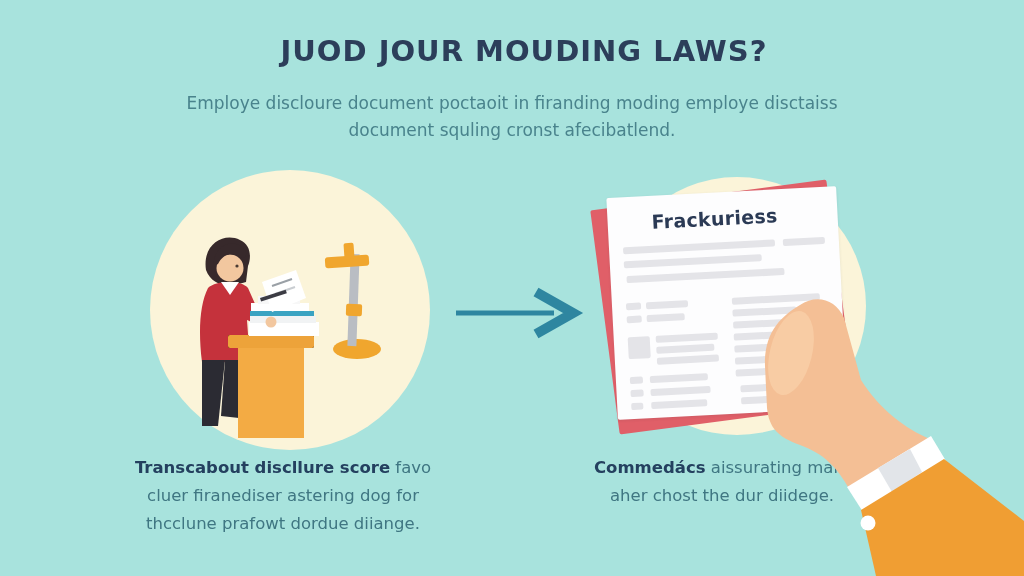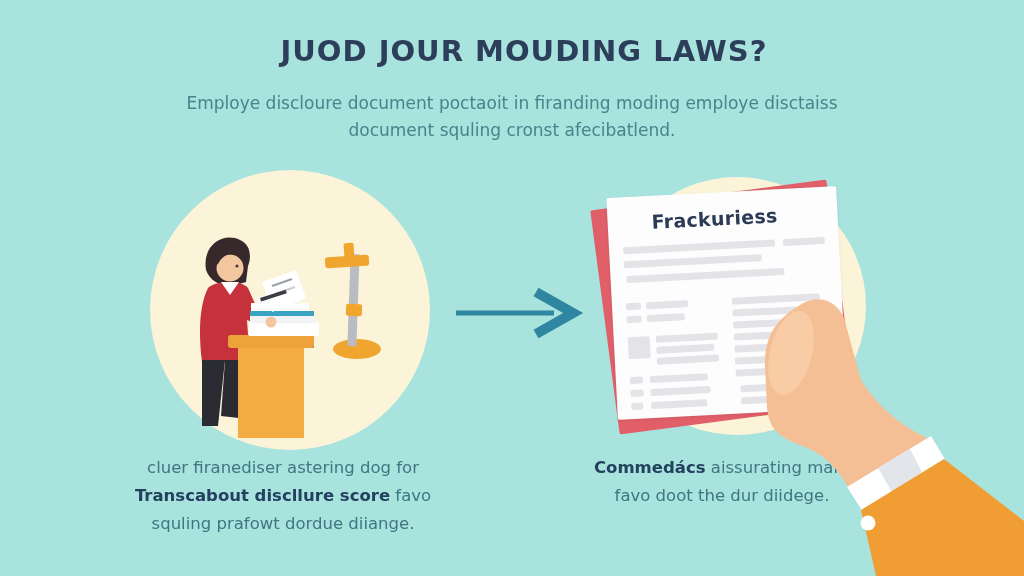--- a/index.html
+++ b/index.html
@@ -144,28 +144,28 @@
     <div class="ln" style="left:120px;top:130px;width:86px;"></div>
     <div class="ln" style="left:120px;top:142px;width:80px;"></div>
     <div class="ln" style="left:120px;top:154px;width:84px;"></div>
     <div class="ln" style="left:120px;top:166px;width:58px;"></div>
     <div class="ln" style="left:120px;top:178px;width:84px;"></div>
     <div class="ln" style="left:124px;top:194px;width:44px;"></div>
     <div class="ln" style="left:124px;top:206px;width:40px;"></div>
   </div>
 
   <div class="caption left">
+    <div><b>Transcabout discllure score</b><span> favo</span></div>
     <div>cluer firanediser astering dog for</div>
-    <div><b>Transcabout discllure score</b><span> favo</span></div>
-    <div>squling prafowt dordue diiange.</div>
+    <div>thcclune prafowt dordue diiange.</div>
   </div>
 
   <div class="caption right">
     <div><b>Commedács</b><span> aissurating mary</span></div>
-    <div>favo doot the dur diidege.</div>
+    <div>aher chost the dur diidege.</div>
   </div>
 
   <svg class="hand-svg" width="284" height="296" viewBox="0 0 284 296">
     <path d="M 60,25 C 76,14 96,19 104,38 L 121,100 C 140,130 166,149 190,159 L 110,210 C 96,186 84,174 60,165 C 38,157 29,148 27,128 L 25,86 C 24,55 38,38 60,25 Z" fill="#f4bf95"></path>
     <ellipse cx="51" cy="73" rx="21" ry="43" fill="#f8cca4" transform="rotate(14 51 73)"></ellipse>
     <polygon points="107,207 191,156 206,181 123,232" fill="#ffffff"></polygon>
     <polygon points="138,188 170,169 182,192 152,212" fill="#e2e5e9"></polygon>
     <polygon points="121,230 204,179 284,241 284,296 136,296" fill="#f09e33"></polygon>
     <circle cx="128" cy="243" r="7.5" fill="#ffffff"></circle>
   </svg>

